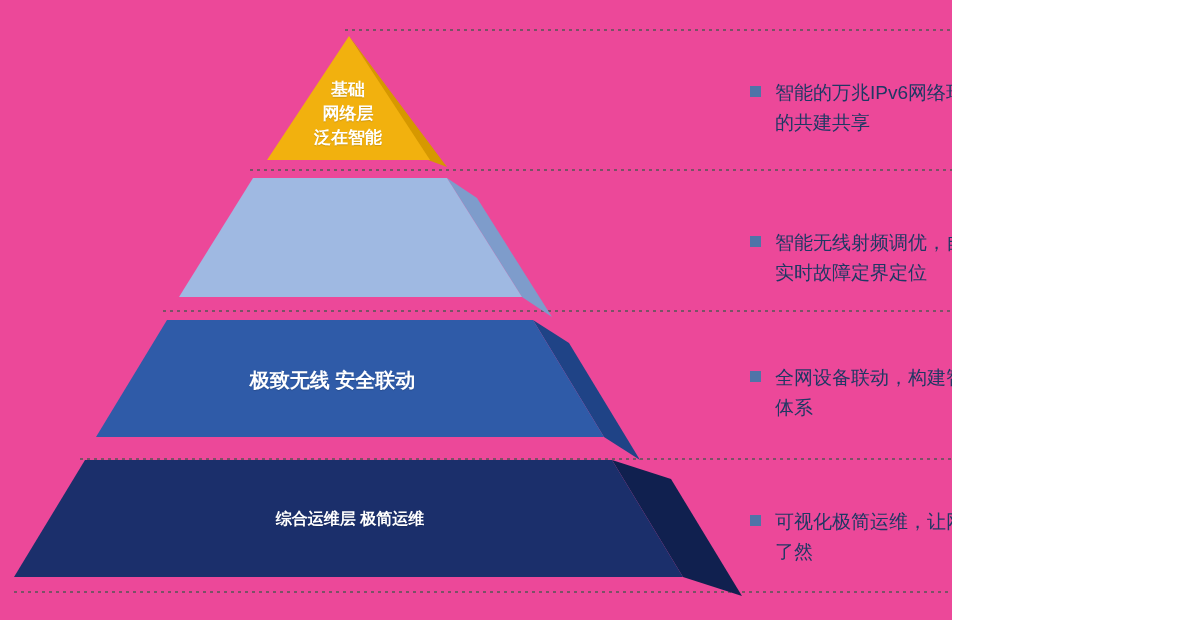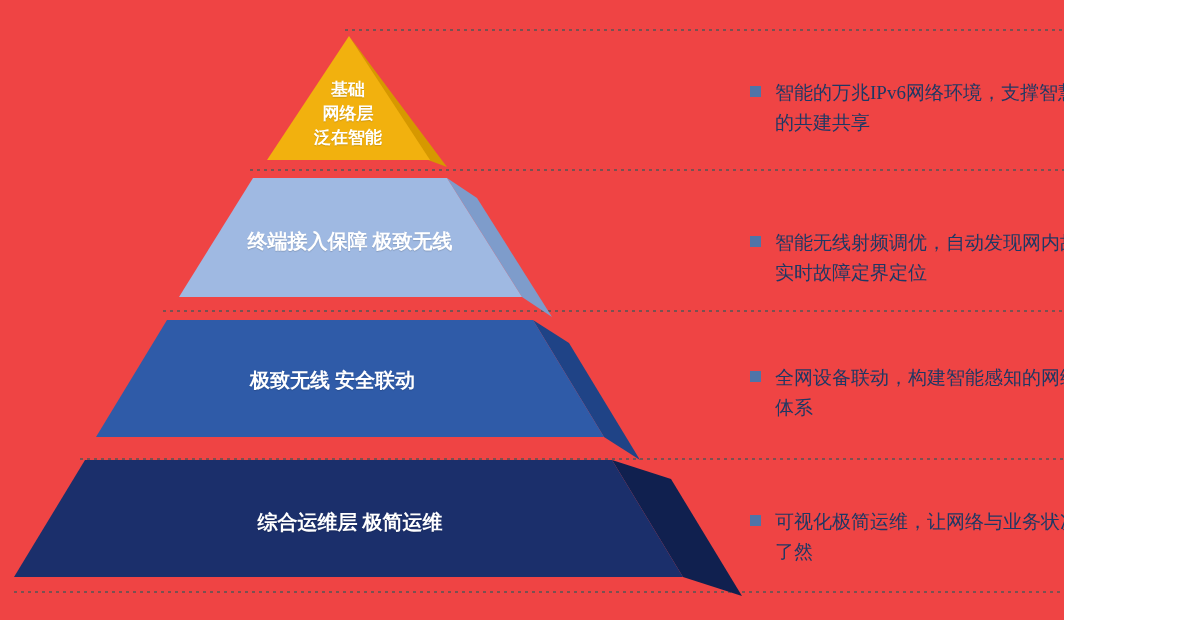--- a/index.html
+++ b/index.html
@@ -1,37 +1,37 @@
 <!DOCTYPE html>
 <html><head>
 <meta charset="utf-8">
 <style>
   html, body { margin: 0; padding: 0; background: #ffffff; }
   .canvas {
     position: relative;
-    width: 1064px;
+    width: 952px;
     height: 620px;
-    background: #ef4444;
+    background: #ec4899;
     overflow: hidden;
-    font-family: Liberation Serif, serif;
+    font-family: Liberation Sans, sans-serif;
   }
   .canvas svg { position: absolute; left: 0; top: 0; }
 
   .layer-label {
     position: absolute;
     color: #ffffff;
     font-weight: bold;
     text-align: center;
     white-space: pre-line;
     text-shadow: 0 1px 1px rgba(0,0,0,0.15);
   }
   .label-top    { left: 268px; top: 78px;  width: 160px; font-size: 17px; line-height: 24px; }
   .label-l2     { left: 180px; top: 228px; width: 340px; font-size: 20px; }
   .label-l3     { left: 135px; top: 367px; width: 395px; font-size: 20px; }
-  .label-l4     { left: 100px; top: 509px; width: 500px; font-size: 20px; }
+  .label-l4     { left: 100px; top: 509px; width: 500px; font-size: 16px; }
 
   .desc-row {
     position: absolute;
     left: 750px;
     width: 368px;
     display: flex;
     align-items: flex-start;
     gap: 14px;
   }
   .bullet {
@@ -92,21 +92,20 @@
     <polygon points="533,320 604,437 640,460 569,343" fill="#1F4386"></polygon>
     <polygon points="167,320 533,320 604,437 96,437" fill="#2F5BA8"></polygon>
 
     <polygon points="612,460 683,577 742,596 671,479" fill="#10204F"></polygon>
     <polygon points="85,460 612,460 683,577 14,577" fill="#1B2F6B"></polygon>
   </svg>
 
   <div class="layer-label label-top">基础
 网络层
 泛在智能</div>
-  <div class="layer-label label-l2">终端接入保障 极致无线</div>
   <div class="layer-label label-l3">极致无线 安全联动</div>
   <div class="layer-label label-l4">综合运维层 极简运维</div>
 
   <div class="desc-row" style="top:78px;">
     <span class="bullet" style="background: rgb(79, 116, 168);"></span>
     <span class="desc-text">智能的万兆IPv6网络环境，支撑智慧教育的共建共享</span>
   </div>
   <div class="desc-row" style="top:228px;">
     <span class="bullet" style="background: rgb(79, 116, 168);"></span>
     <span class="desc-text">智能无线射频调优，自动发现网内故障，实时故障定界定位</span>

